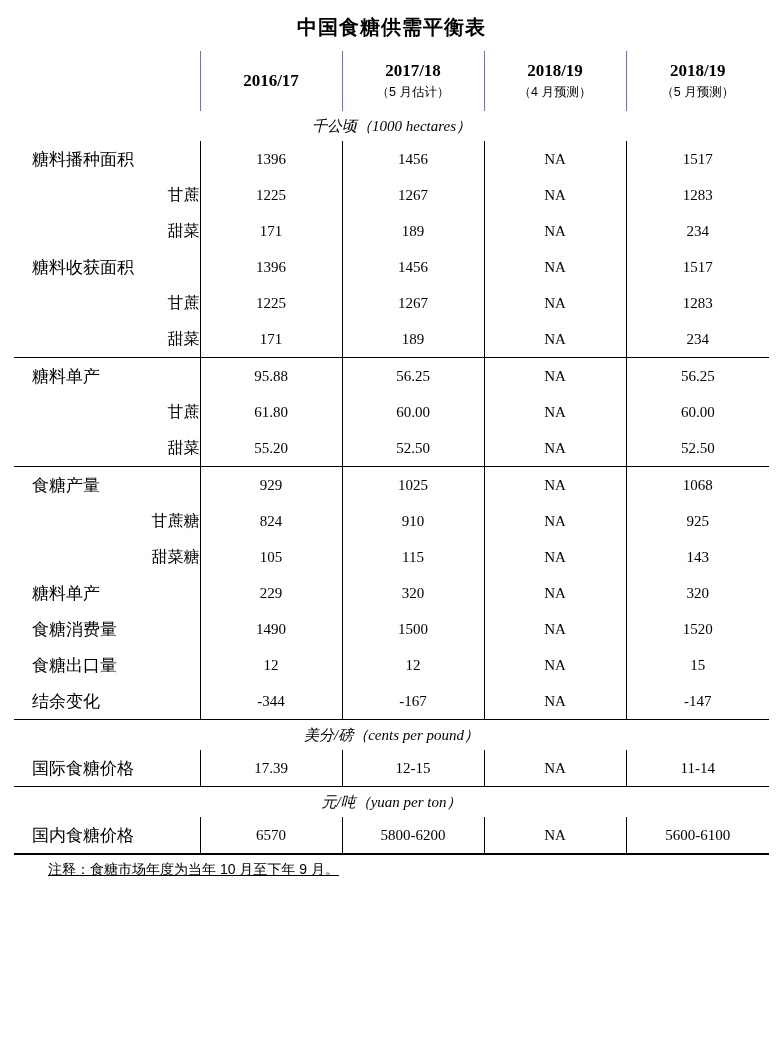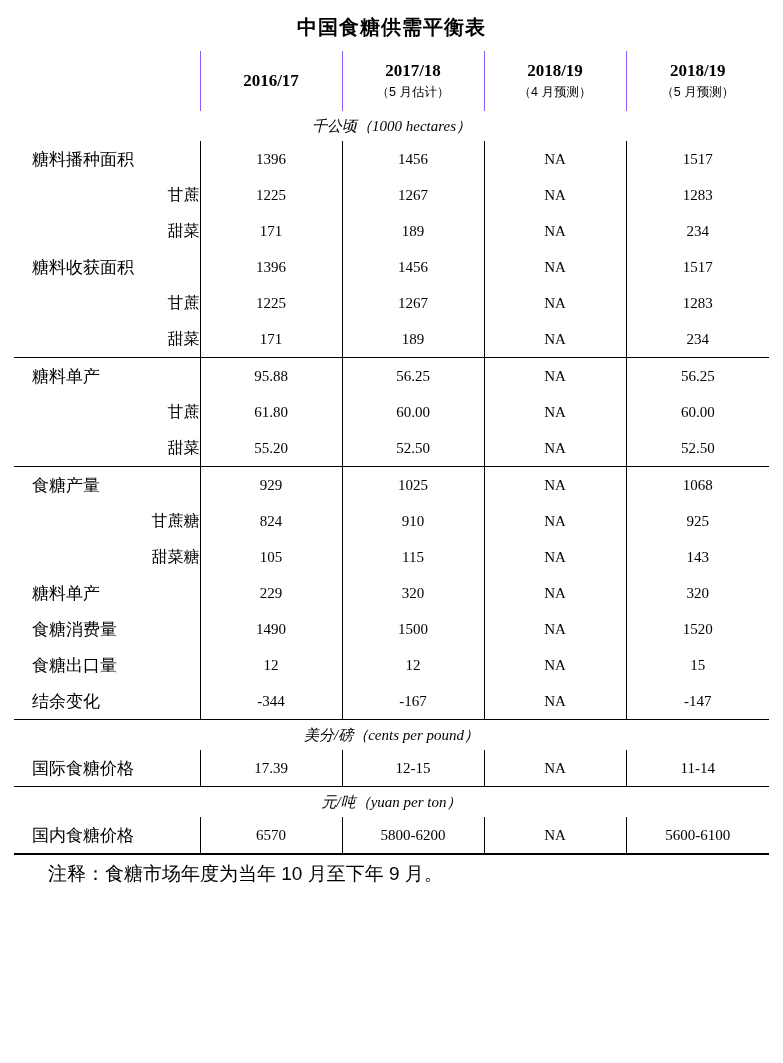--- a/index.html
+++ b/index.html
@@ -108,24 +108,25 @@
     font-family: "Liberation Serif", "DejaVu Serif", serif;
     font-size: 15px;
   }
   .d-row td.num:first-of-type { border-left: 0; }
   .d-row.thick td { border-bottom: 1.5px solid #000; }
   .d-row.lastrow td { border-bottom: 2px solid #000; }
 
   .note {
     width: 755px;
     margin: 6px auto 0 auto;
-    font-size: 19px;
+    font-size: 14px;
     font-family: "Liberation Sans", "DejaVu Sans", sans-serif;
     padding-left: 34px;
     box-sizing: border-box;
+    text-decoration: underline;
   }
 </style>
 </head>
 <body>
 
 <div class="page">
 
   <div class="title">中国食糖供需平衡表</div>
 
   <table class="balance">

